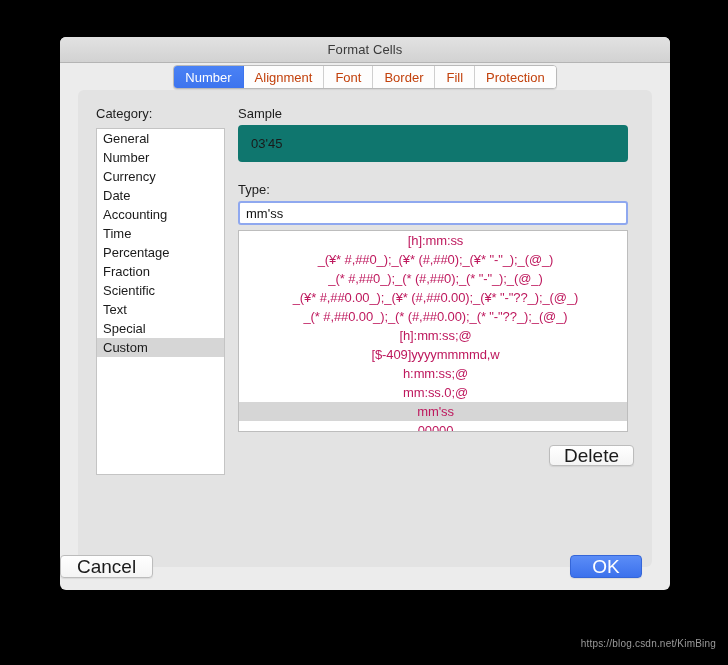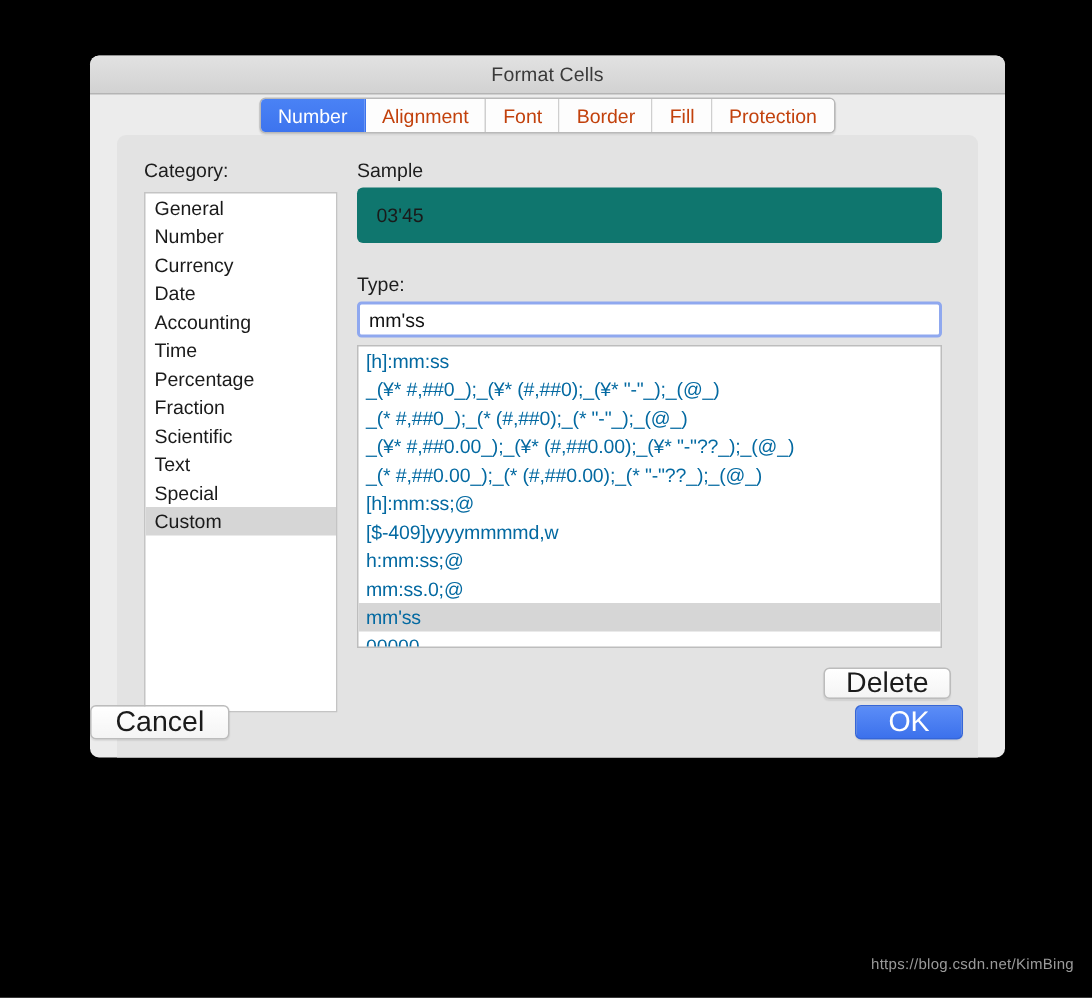--- a/index.html
+++ b/index.html
@@ -15,21 +15,21 @@
     font-family: "Liberation Sans", sans-serif;
     -webkit-font-smoothing: antialiased;
   }
 
   
   .dialog {
     position: absolute;
     left: 60px;
     top: 37px;
     width: 610px;
-    height: 468px;
+    height: 553px;
     background: #ececec;
     border-radius: 6px;
     box-shadow: 0 3px 14px rgba(0,0,0,0.55);
     overflow: hidden;
   }
 
   .titlebar {
     height: 25px;
     background: linear-gradient(to bottom, #e2e2e2 0%, #d2d2d2 100%);
     border-bottom: 1px solid #b4b4b4;
@@ -181,24 +181,25 @@
     background: #ffffff;
     border: 1px solid #bdbdbd;
     box-sizing: border-box;
     overflow: hidden;
   }
   .type-item {
     height: 19px;
     line-height: 19px;
     padding-left: 5px;
     font-size: 13px;
-    color: #0369a1;
+    color: #be185d;
     white-space: nowrap;
     cursor: default;
     letter-spacing: -0.1px;
+    text-align: center;
   }
   .type-item.selected { background: #d6d6d6; }
 
   
   .btn {
     font-family: "Liberation Sans", sans-serif;
     font-size: 19px;
     color: #1b1b1b;
     background: linear-gradient(to bottom, #ffffff 0%, #f4f4f4 100%);
     border: 1px solid #bcbcbc;

